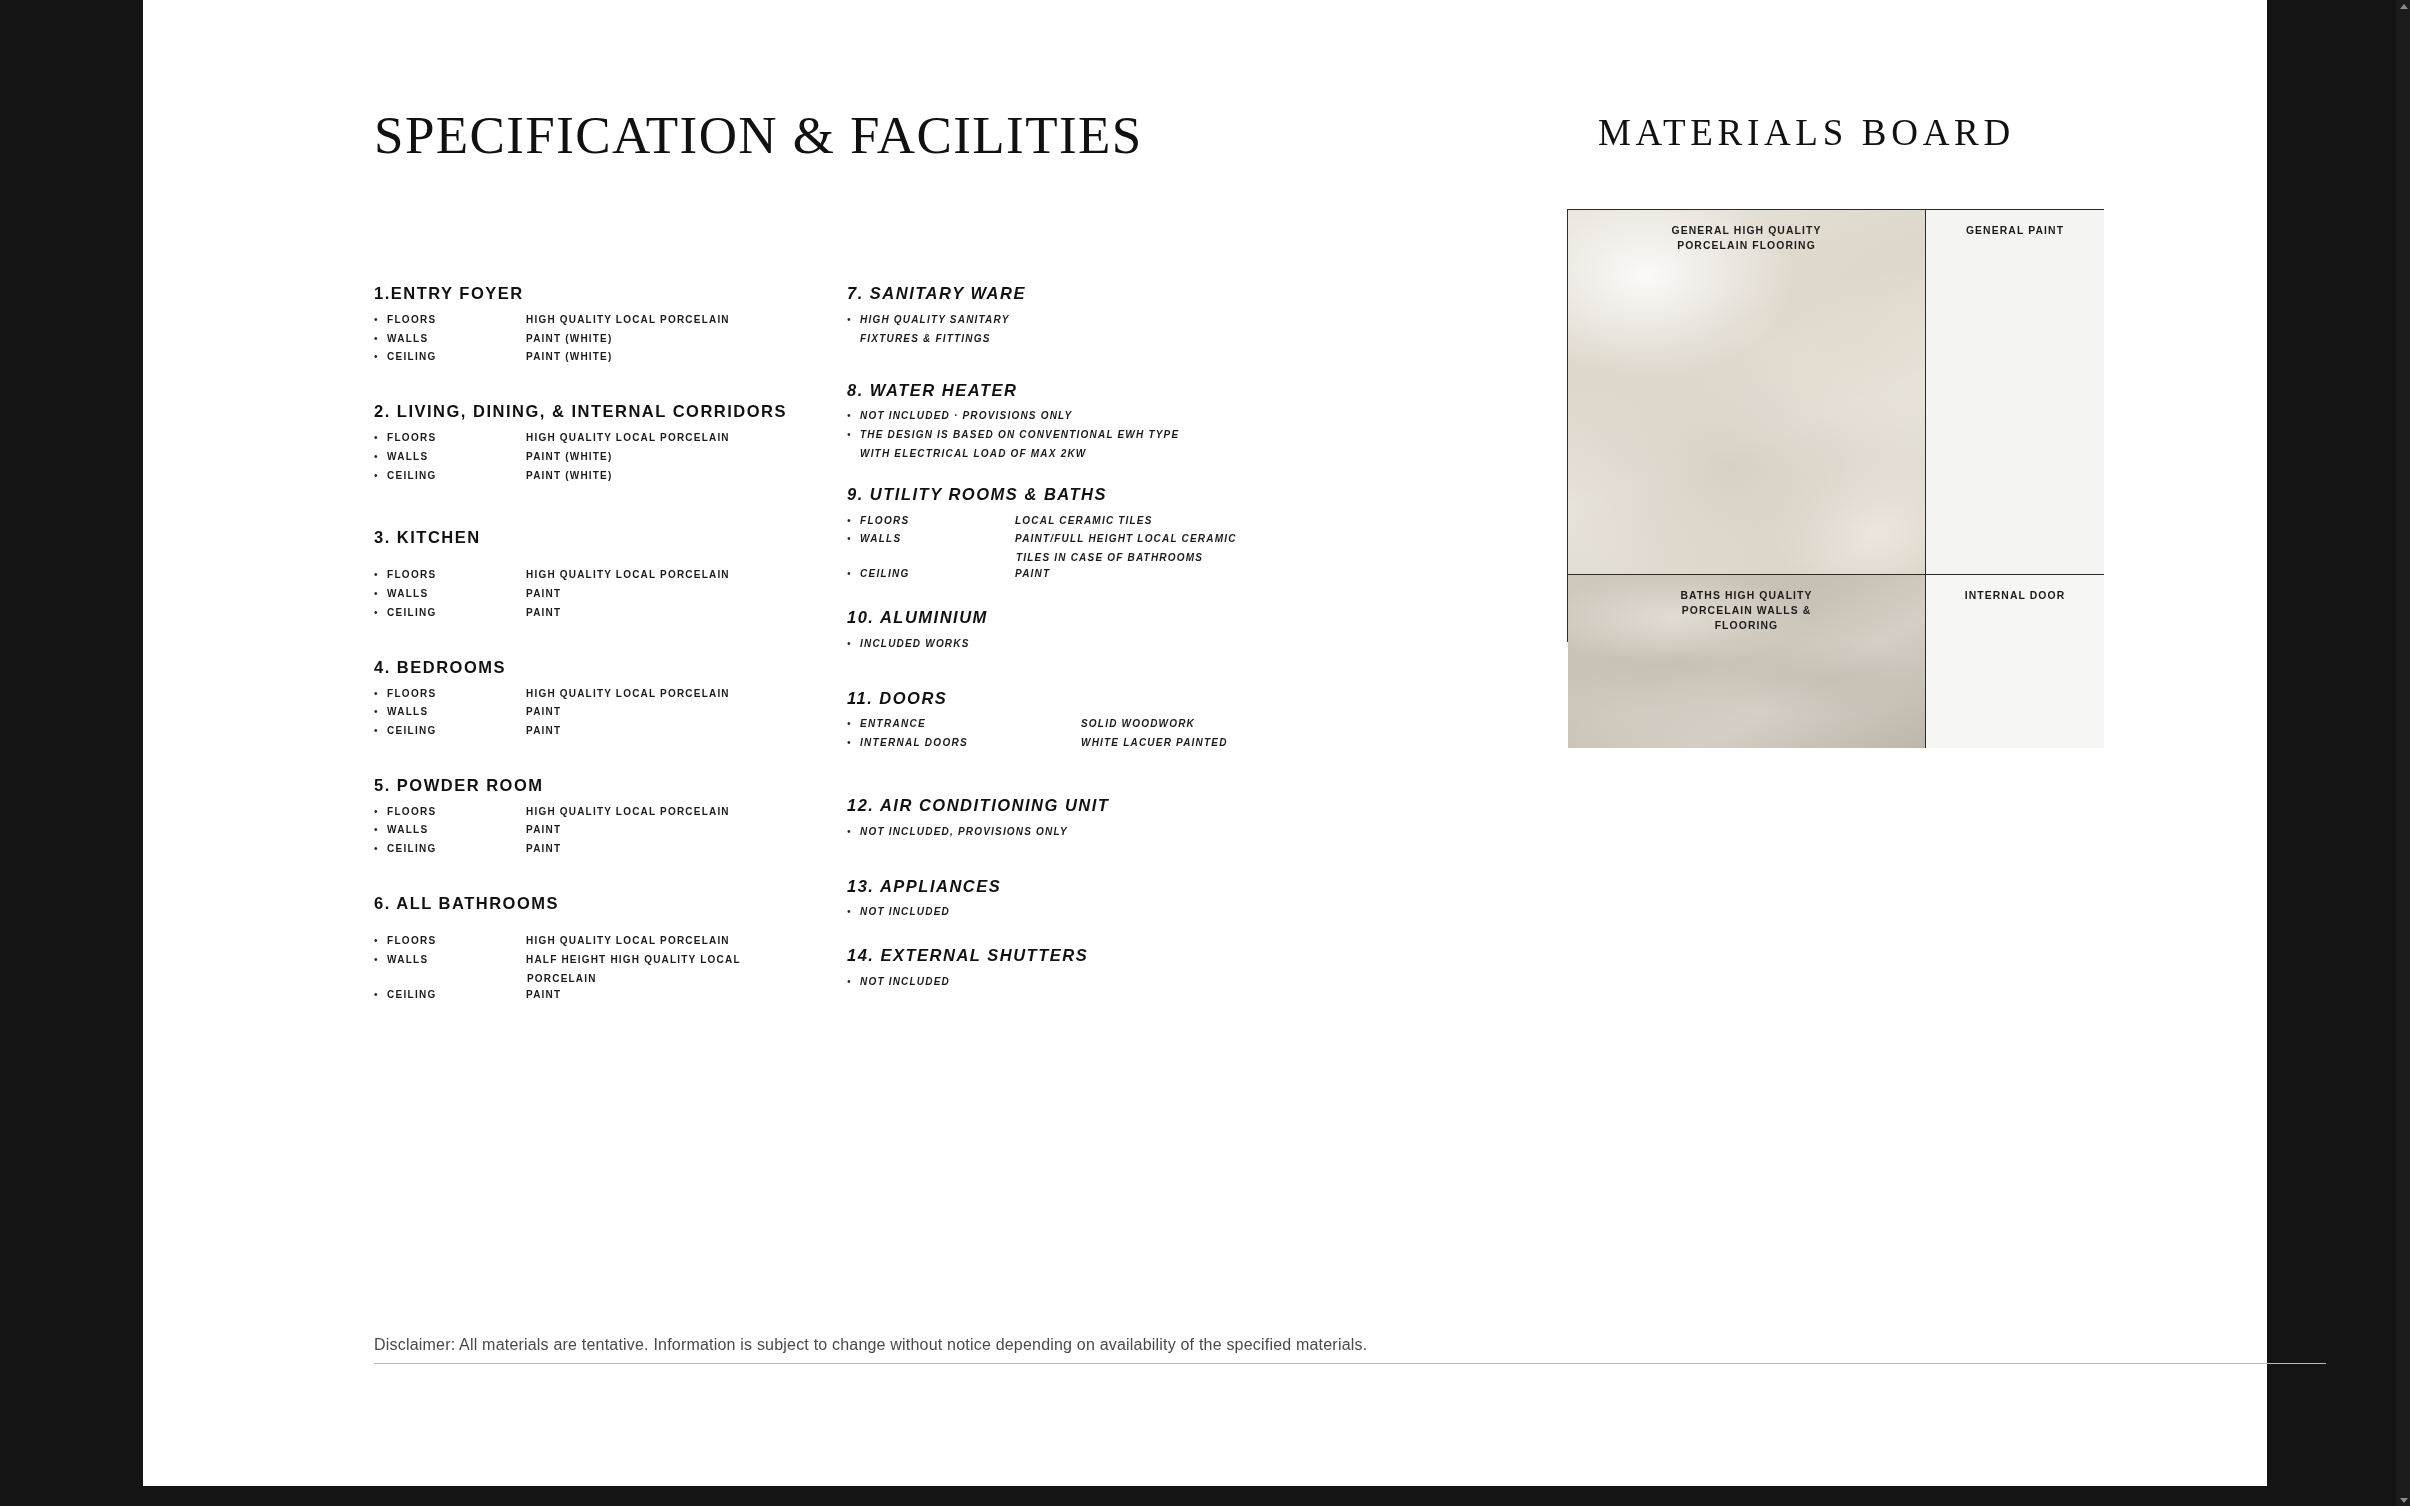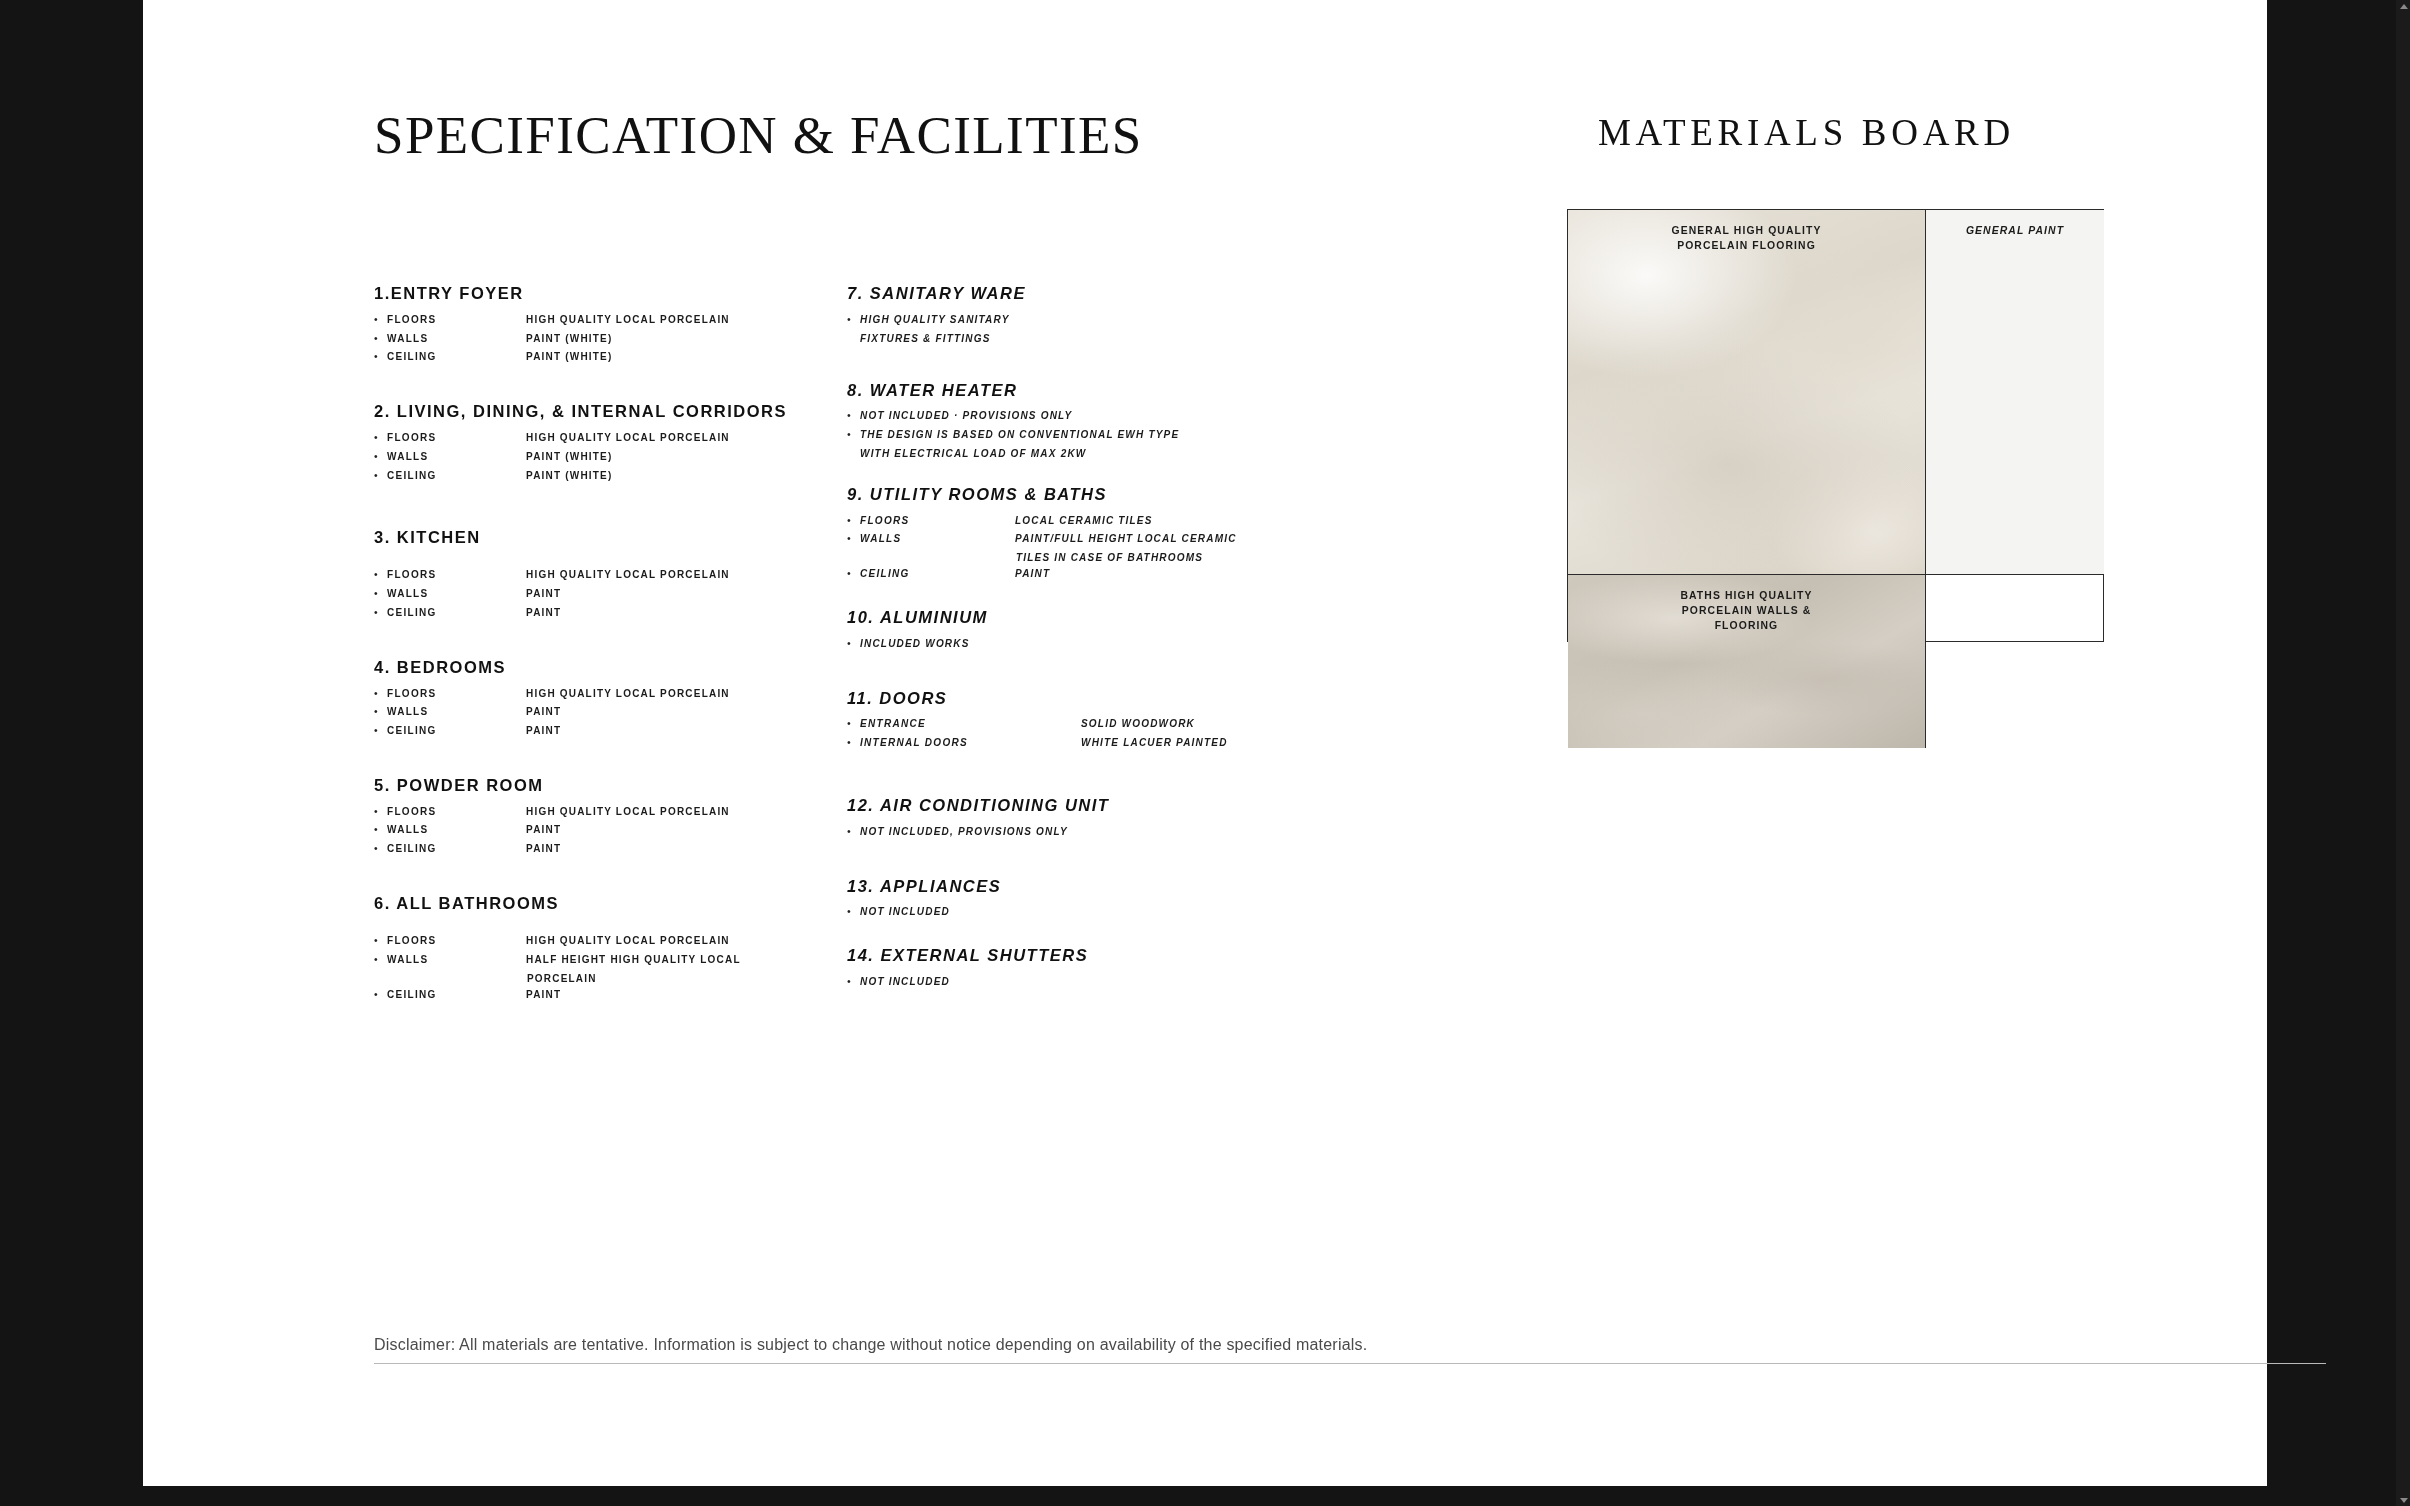--- a/index.html
+++ b/index.html
@@ -149,21 +149,21 @@
     grid-template-columns: 358px 178px;
     grid-template-rows: 365px 173px;
   }
   .swatch {
     position: relative;
     box-sizing: border-box;
     border-right: 0.9px solid #2b2b2b;
     border-bottom: 0.9px solid #2b2b2b;
     overflow: hidden;
   }
-  .swatch.last-col { border-right: none; font-style: italic; }
+  .swatch.last-col { border-right: none; }
   .swatch.last-row { border-bottom: none; }
   .swatch .label {
     position: absolute;
     left: 0; right: 0;
     top: 13px;
     text-align: center;
     font-size: 10.4px;
     font-weight: bold;
     letter-spacing: 1.1px;
     line-height: 15px;
@@ -470,20 +470,25 @@
       </div>
 
       <div class="swatch tex-porcelain-dark last-row">
         <div class="label">
           <div>BATHS HIGH QUALITY</div>
           <div>PORCELAIN WALLS &amp;</div>
           <div>FLOORING</div>
         </div>
       </div>
 
+      <div class="swatch tex-door last-col last-row">
+        <div class="label">
+          <div>INTERNAL DOOR</div>
+        </div>
+      </div>
 
     </div>
 
     <div class="divider"></div>
     <div class="disclaimer">Disclaimer: All materials are tentative. Information is subject to change without notice depending on availability of the specified materials.</div>
 
   </div>
 
   <div class="scroll-track">
     <div class="scroll-arrow-top"></div>

